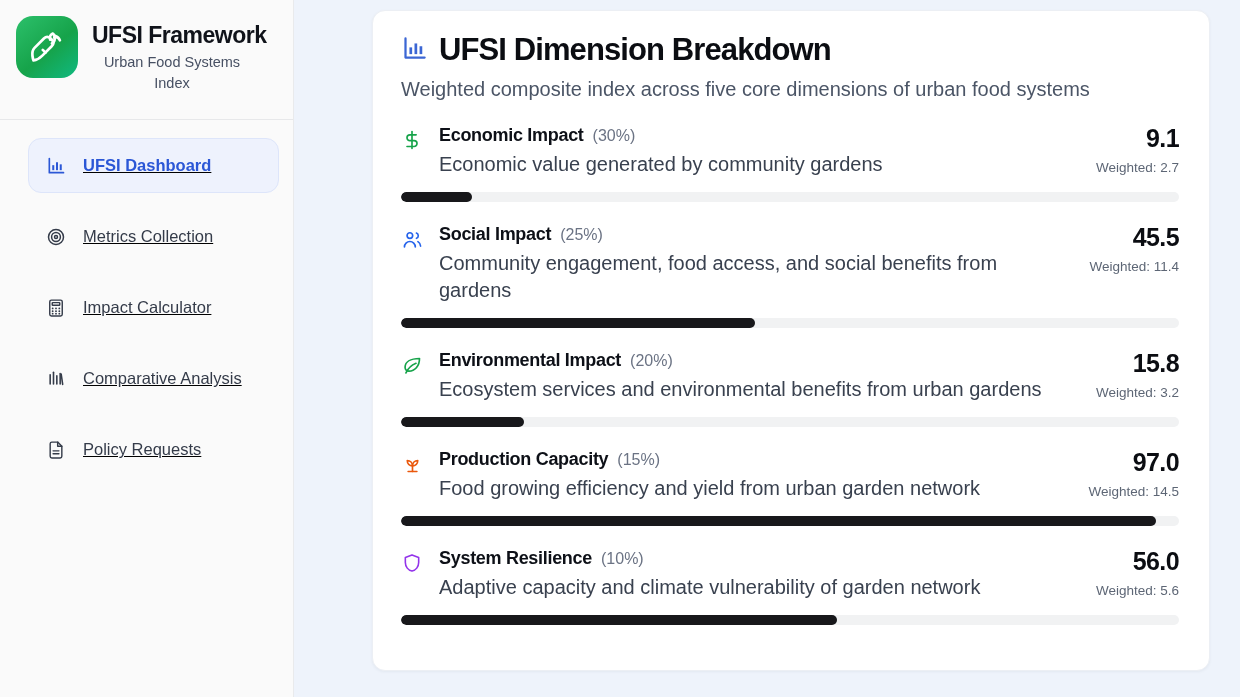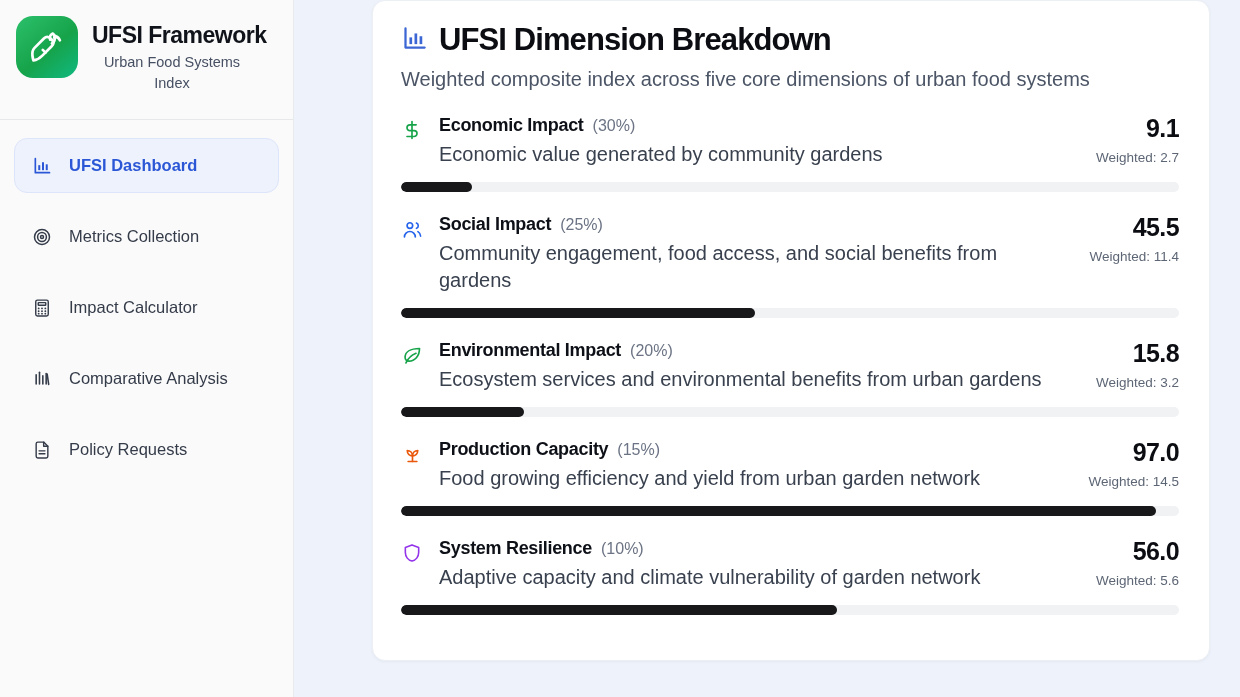--- a/index.html
+++ b/index.html
@@ -29,40 +29,40 @@
   .brand-title {
     font-size: 23px; font-weight: 700; color: #10131a;
     letter-spacing: -0.5px; line-height: 1.18;
   }
   .brand-sub {
     font-size: 14.5px; color: #475063; line-height: 1.42;
     margin-top: 3px; max-width: 160px; text-align: center;
   }
   .sidebar-divider { height: 1px; background: #e7e8ea; margin: 26px 0 0 0; }
 
-  .nav { padding: 18px 14px 0 14px; }
+  .nav { padding: 18px 14px 0 28px; text-decoration: underline; }
   .nav-item {
     display: flex; align-items: center; gap: 17px;
     height: 55px; padding: 0 16px;
     border-radius: 13px;
     font-size: 16.5px; color: #343b49; font-weight: 400;
     margin-bottom: 16px;
     border: 1px solid transparent;
     cursor: pointer;
   }
   .nav-item .nav-ico { width: 21px; height: 21px; display:flex; align-items:center; justify-content:center; flex:0 0 21px; }
   .nav-item.active {
     background: #eef2fd;
     border-color: #dde5fa;
     color: #2b57d6;
     font-weight: 600;
   }
 
   
-  .main { flex: 1; height: 697px; padding: 0 30px 0 78px; }
+  .main { flex: 1; height: 697px; padding: 10px 30px 0 78px; }
   .card {
     margin-top: 0;
     background: #ffffff;
     border-radius: 13px;
     border: 1px solid #eceff4;
     box-shadow: 0 1px 3px rgba(20,30,60,0.05);
     padding: 22px 30px 28px 28px;
     width: 838px;
     height: 661px;
   }

